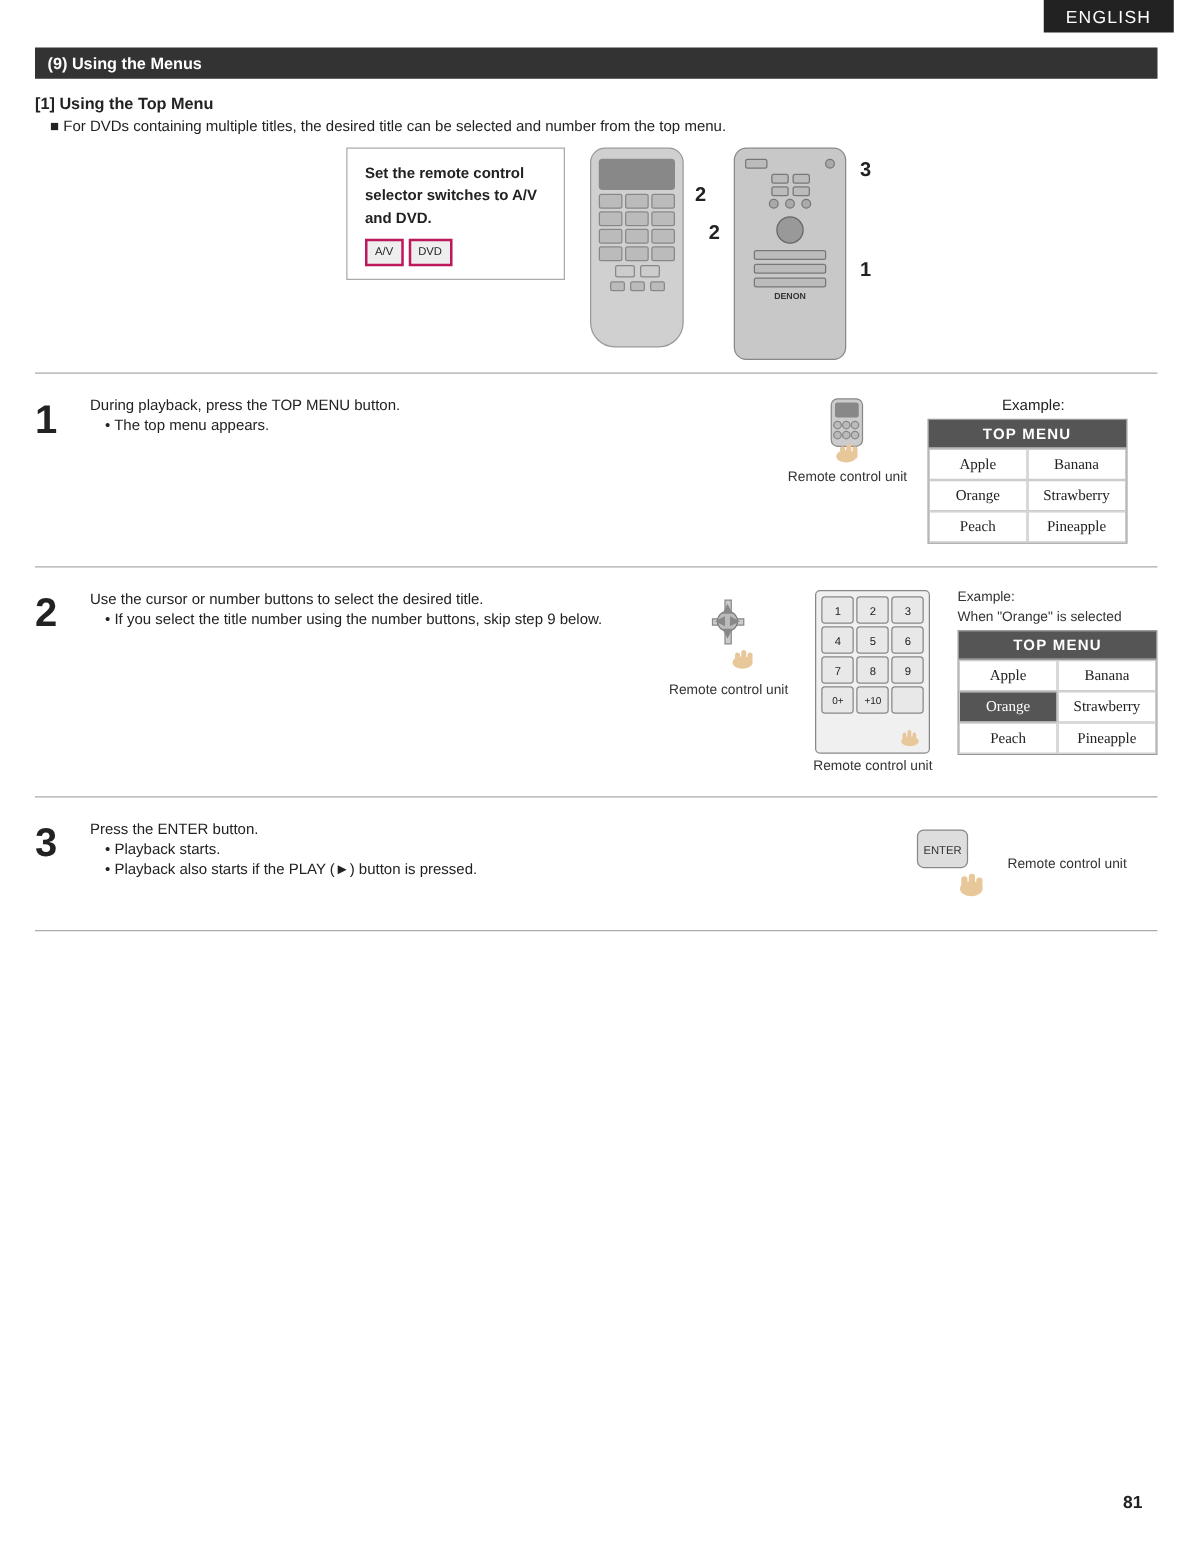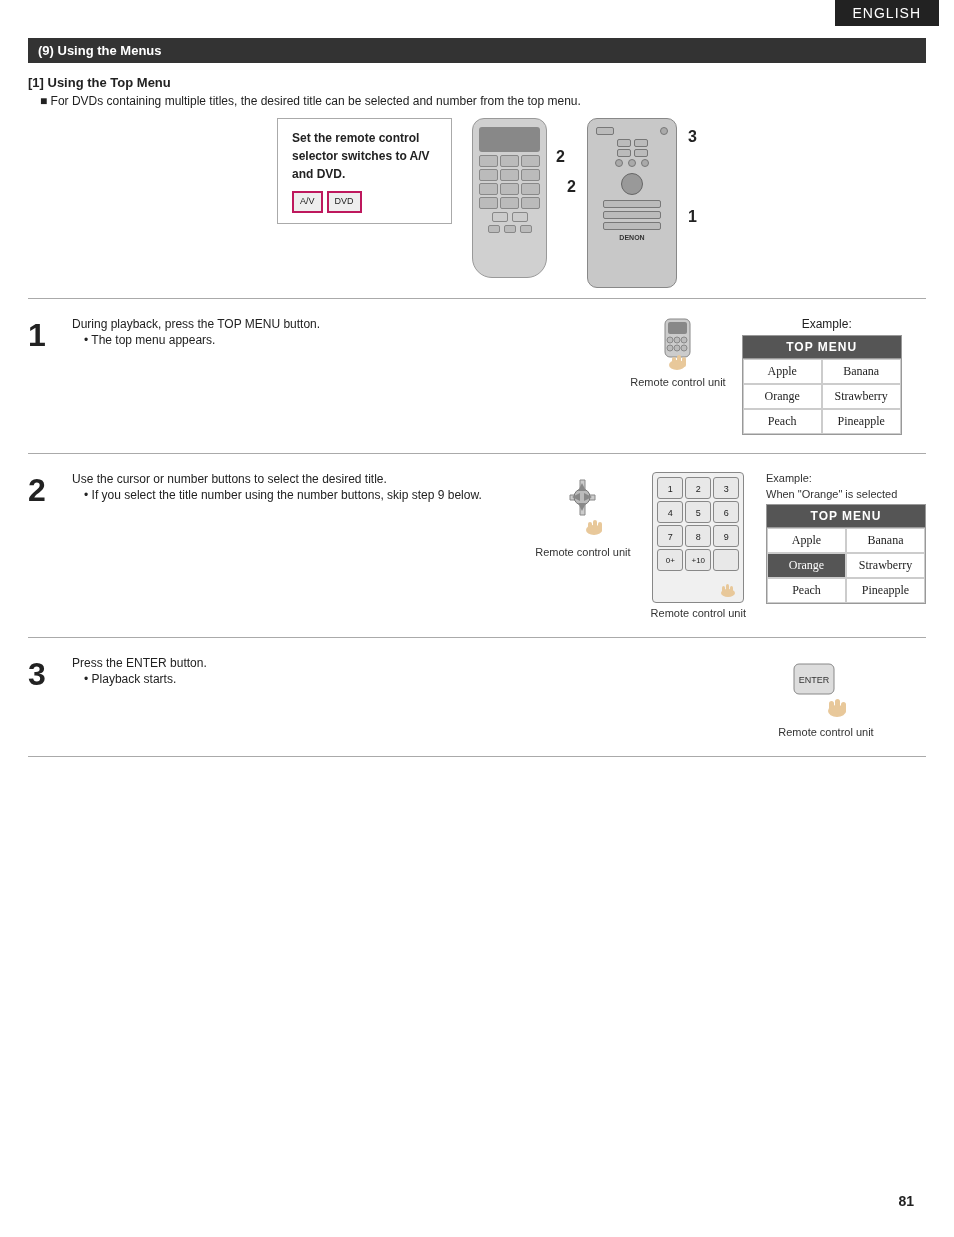--- a/index.html
+++ b/index.html
@@ -266,21 +266,21 @@
       height: 28px;
       border-radius: 50%;
       background: #999;
       border: 1px solid #666;
       margin: 2px auto;
     }
 
     
     .step3-right {
       display: flex;
-      flex-direction: column;
+      flex-direction: row;
       align-items: center;
       min-width: 200px;
     }
 
     
     .denon-remote {
       background: #c8c8c8;
       border-radius: 10px;
       width: 90px;
       height: 170px;
@@ -530,20 +530,21 @@
       </div>
     </div>
   </div>
 </div>
 
 <div class="step-row">
   <div class="step-number">3</div>
   <div class="step-content">
     <p>Press the ENTER button.</p>
     <p class="bullet">• <span>Playback starts.</span></p>
+    <p class="bullet">• <span>Playback also starts if the PLAY (►) button is pressed.</span></p>
   </div>
   <div class="step3-right">
     <div style="width:80px;height:70px;display:flex;align-items:center;justify-content:center;">
       <svg width="75" height="65" viewBox="0 0 75 65">
 
         <rect x="5" y="5" width="40" height="30" rx="5" fill="#ddd" stroke="#888" stroke-width="1"></rect>
         <text x="25" y="24" text-anchor="middle" font-size="9" fill="#333" font-family="Arial">ENTER</text>
 
         <ellipse cx="48" cy="52" rx="9" ry="6" fill="#e8c89a"></ellipse>
         <rect x="40" y="42" width="5" height="12" rx="2.5" fill="#e8c89a"></rect>

